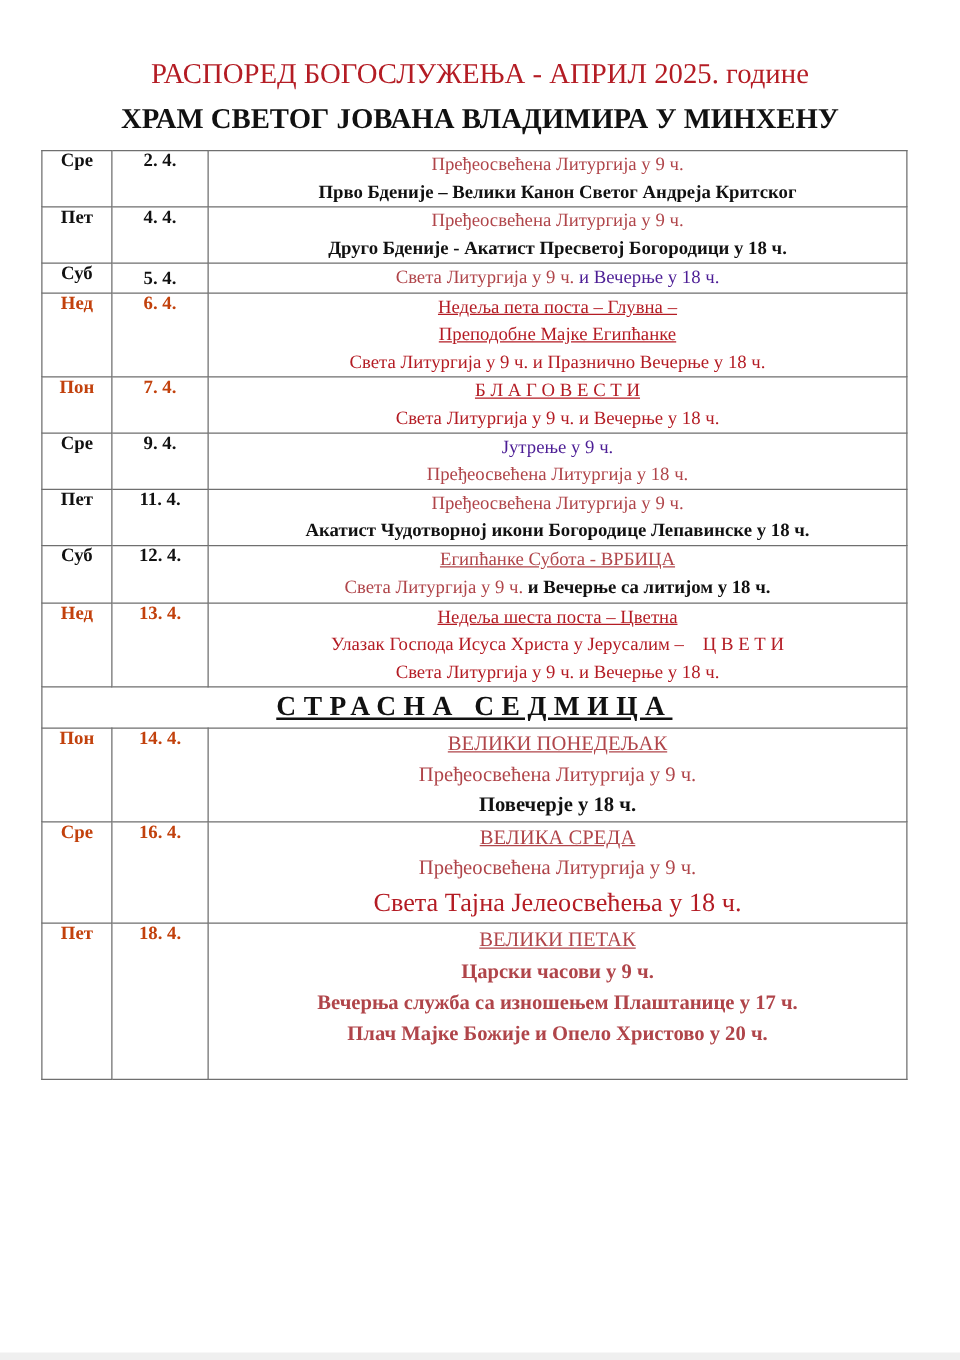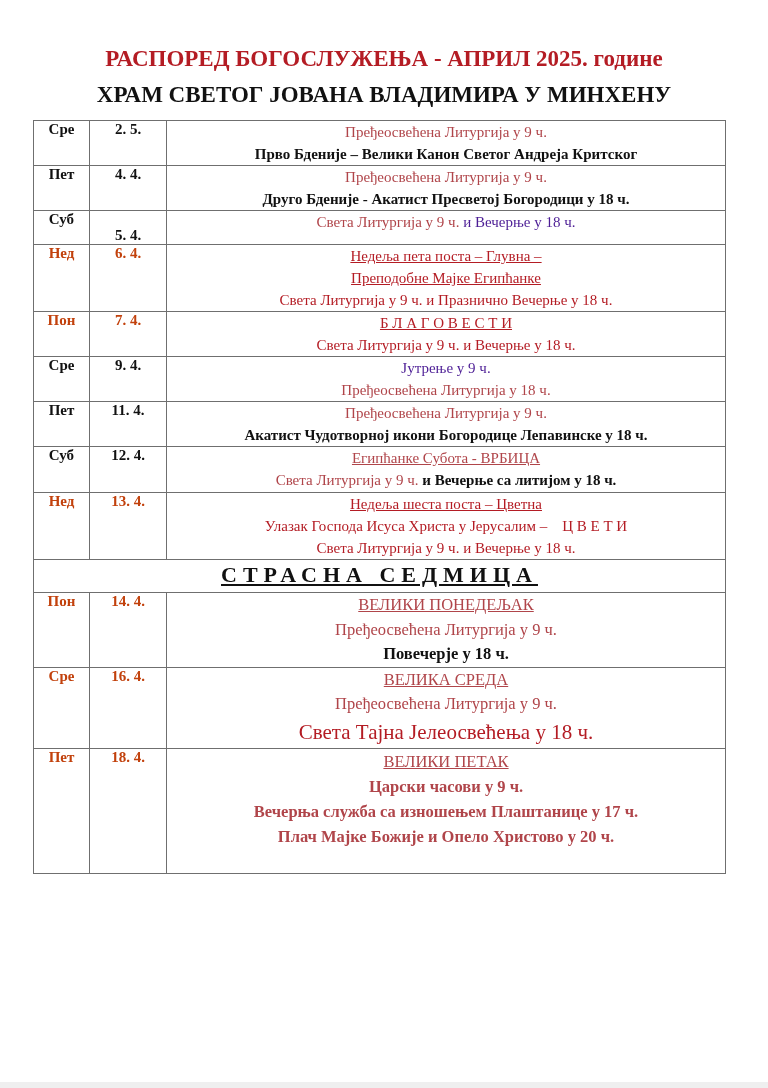--- a/index.html
+++ b/index.html
@@ -1,19 +1,19 @@
 <!DOCTYPE html>
 <html><head>
 <meta charset="utf-8">
 <style>
   html, body { margin:0; padding:0; background:#ffffff; }
   body { width:768px; height:1088px; position:relative; overflow:hidden;
          font-family:"Liberation Serif", "DejaVu Serif", serif; }
   .title1 { position:absolute; top:46px; left:0; width:768px; text-align:center;
-            font-size:23px; font-weight:bold; color:#b41c24; letter-spacing:0px; }
+            font-size:23px; font-weight:normal; color:#b41c24; letter-spacing:0px; }
   .title2 { position:absolute; top:82px; left:0; width:768px; text-align:center;
             font-size:23px; font-weight:bold; color:#111111; }
   table.sched { position:absolute; top:120px; left:33px; width:693px;
                 border-collapse:collapse; table-layout:fixed; }
   table.sched td { border:1.3px solid #6f6f6f; vertical-align:top; padding:0; }
   td.day { width:55px; font-weight:bold; font-size:15px; text-align:center; padding-top:2px; }
   td.date { width:76px; font-weight:bold; font-size:15px; text-align:center; padding-top:2px; }
   td.ev { text-align:center; font-size:15px; line-height:22px; padding-top:0px; }
   .dk { color:#111; }
   .rd { color:#c2410c; }
@@ -32,39 +32,39 @@
 <body>
 
 <div class="title1">РАСПОРЕД БОГОСЛУЖЕЊА - АПРИЛ 2025. године</div>
 <div class="title2">ХРАМ СВЕТОГ ЈОВАНА ВЛАДИМИРА У МИНХЕНУ</div>
 
 <table class="sched">
   <tbody>
 
     <tr style="height:44px">
       <td class="day dk">Сре</td>
-      <td class="date dk">2. 5.</td>
+      <td class="date dk">2. 4.</td>
       <td class="ev">
         <span class="ln soft">Пређеосвећена Литургија у 9 ч.</span>
         <span class="ln bk">Прво Бденије – Велики Канон Светог Андреја Критског</span>
       </td>
     </tr>
 
     <tr style="height:44px">
       <td class="day dk">Пет</td>
       <td class="date dk">4. 4.</td>
       <td class="ev">
         <span class="ln soft">Пређеосвећена Литургија у 9 ч.</span>
         <span class="ln bk">Друго Бденије - Акатист Пресветој Богородици у 18 ч.</span>
       </td>
     </tr>
 
     <tr style="height:24px">
       <td class="day dk" style="padding-top:0">Суб</td>
-      <td class="date dk" style="padding-top:16px">5. 4.</td>
+      <td class="date dk" style="padding-top:4px">5. 4.</td>
       <td class="ev">
         <span class="soft">Света Литургија у 9 ч.</span><span class="bkn"> и Вечерње у 18 ч.</span>
       </td>
     </tr>
 
     <tr style="height:67px">
       <td class="day rd">Нед</td>
       <td class="date rd">6. 4.</td>
       <td class="ev">
         <span class="ln rb u">Недеља пета поста – Глувна –</span>

